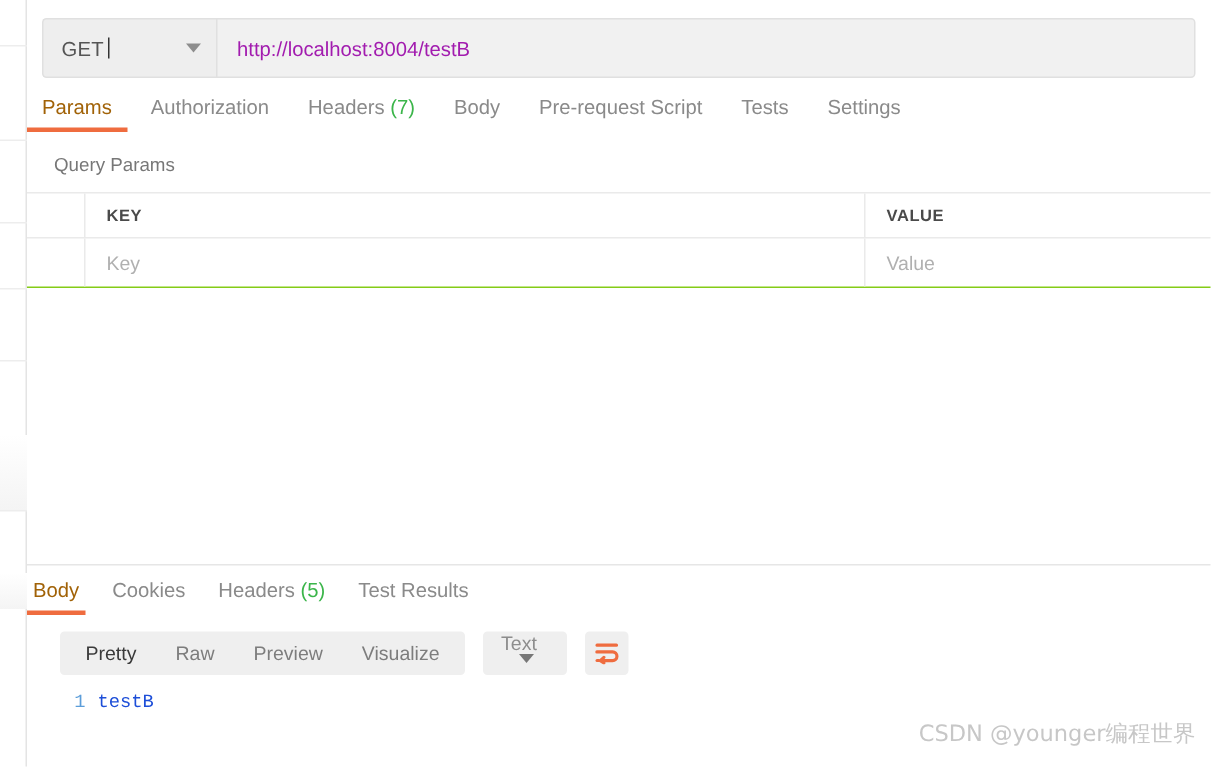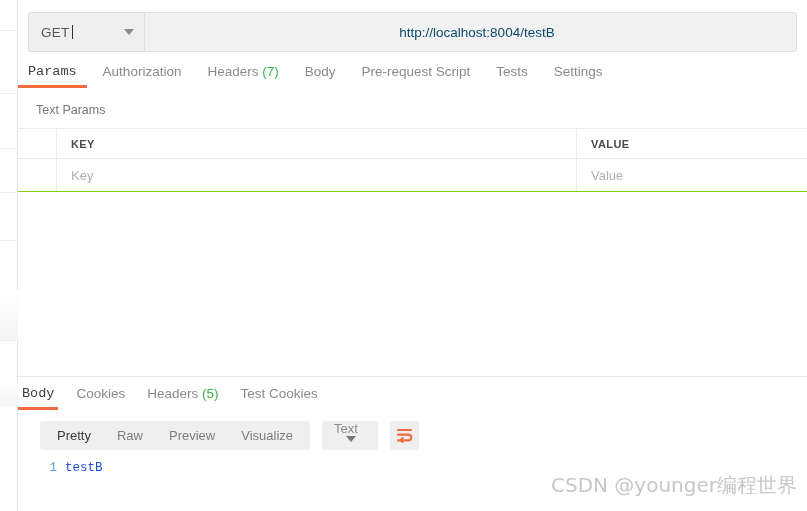--- a/index.html
+++ b/index.html
@@ -93,43 +93,42 @@
   #url-field {
     flex: 1;
     background: #f1f1f1;
     border: 1px solid #e0e0e0;
     border-radius: 0 3px 3px 0;
     box-sizing: border-box;
     display: flex;
     align-items: center;
     padding-left: 13px;
     font-size: 13.5px;
-    color: #0c4a6e;
+    color: #a21caf;
     cursor: text;
-    justify-content: center;
   }
 
   
   #req-tabs {
     position: absolute;
     left: 10px; top: 64px;
     height: 26px;
     display: flex;
     align-items: flex-start;
   }
   .tab {
     font-size: 13.5px;
     color: #8a8a8a;
     padding: 0 0 9px 0;
     margin-right: 26px;
     cursor: pointer;
     white-space: nowrap;
     position: relative;
   }
-  .tab.active { color: #404040; font-family: Liberation Mono, monospace; }
+  .tab.active { color: #a16207; }
   .tab.active::after {
     content: "";
     position: absolute;
     left: -10px; right: -10px;
     bottom: 0;
     height: 3px;
     background: #ef6c3f;
   }
   .badge { color: #3bb54a; }
 
@@ -273,21 +272,21 @@
     color: #5b9dd9;
     padding-right: 8px;
     box-sizing: border-box;
   }
   .code-text { color: #1d4ed8; }
 
   
   #watermark {
     position: absolute;
     right: 10px; bottom: 12px;
-    font-size: 20px;
+    font-size: 15px;
     color: #c7c7c7;
     font-family: "DejaVu Sans", sans-serif;
     white-space: nowrap;
   }
 </style>
 </head>
 <body>
 
 <div id="left-rail">
   <div class="rail-div" style="top:30px"></div>
@@ -332,21 +331,21 @@
       <span>Pre-request Script</span>
     </div>
     <div class="tab">
       <span>Tests</span>
     </div>
     <div class="tab">
       <span>Settings</span>
     </div>
   </div>
 
-  <div id="qp-title">Text Params</div>
+  <div id="qp-title">Query Params</div>
 
   <div id="params-table">
     <div class="prow">
       <div class="cell-check"></div>
       <div class="cell-key">
         <span class="th">KEY</span>
       </div>
       <div class="cell-val">
         <span class="th">VALUE</span>
       </div>
@@ -371,21 +370,21 @@
       <span>Body</span>
     </div>
     <div class="tab">
       <span>Cookies</span>
     </div>
     <div class="tab">
       <span>Headers</span>
       <span class="badge">(5)</span>
     </div>
     <div class="tab">
-      <span>Test Cookies</span>
+      <span>Test Results</span>
     </div>
   </div>
 
   <div id="resp-toolbar">
     <div id="view-group">
       <div class="vbtn active">Pretty</div>
       <div class="vbtn">Raw</div>
       <div class="vbtn">Preview</div>
       <div class="vbtn">Visualize</div>
     </div>

